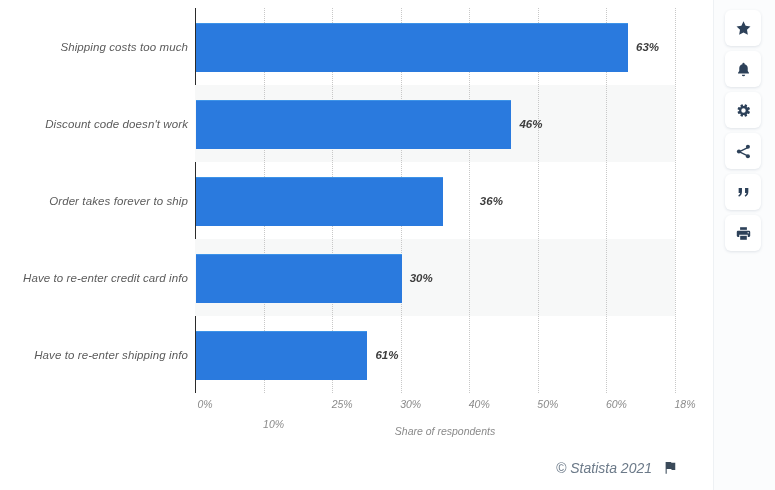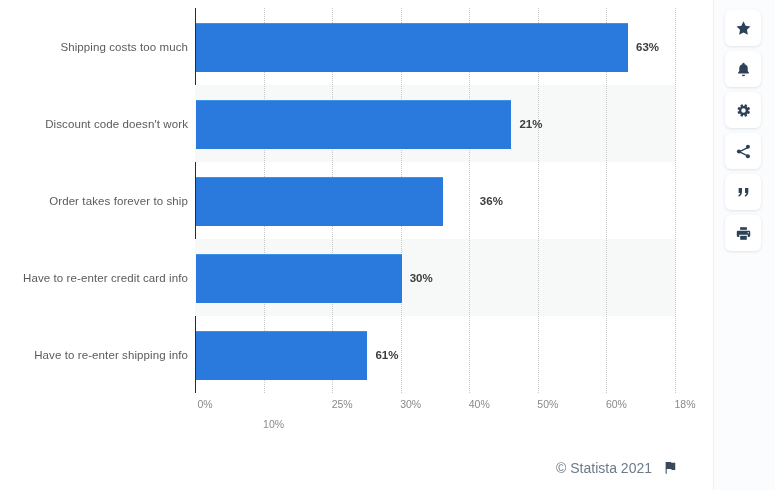--- a/index.html
+++ b/index.html
@@ -12,20 +12,21 @@
     background: #ffffff;
     font-family: "Liberation Sans", sans-serif;
     overflow: hidden;
     position: relative;
   }
 
   #app {
     position: absolute;
     inset: 0;
     background: #ffffff;
+    font-style: italic;
   }
 
   
   #chart-container {
     position: absolute;
     left: 0;
     top: 0;
     width: 710px;
     height: 455px;
   }
@@ -203,40 +204,41 @@
         <div class="gridline" style="left: 68.5714px;"></div>
         <div class="gridline" style="left: 137.143px;"></div>
         <div class="gridline" style="left: 205.714px;"></div>
         <div class="gridline" style="left: 274.286px;"></div>
         <div class="gridline" style="left: 342.857px;"></div>
         <div class="gridline" style="left: 411.429px;"></div>
         <div class="gridline" style="left: 480px;"></div>
         <div class="bar" style="top: 14.5px; height: 48px; width: 432px; background: rgb(42, 122, 222);"></div>
         <div class="bar-value" style="left: 441px; top: 38.5px;">63%</div>
         <div class="bar" style="top: 91.5px; height: 48px; width: 315.429px; background: rgb(42, 122, 222);"></div>
-        <div class="bar-value" style="left: 324.429px; top: 115.5px;">21%</div>
+        <div class="bar-value" style="left: 324.429px; top: 115.5px;">46%</div>
         <div class="bar" style="top: 168.5px; height: 48px; width: 246.857px; background: rgb(42, 122, 222);"></div>
         <div class="bar-value" style="left: 255.857px; top: 192.5px; margin-left: 29px;">36%</div>
         <div class="bar" style="top: 245.5px; height: 48px; width: 205.714px; background: rgb(42, 122, 222);"></div>
         <div class="bar-value" style="left: 214.714px; top: 269.5px;">30%</div>
         <div class="bar" style="top: 322.5px; height: 48px; width: 171.429px; background: rgb(42, 122, 222);"></div>
         <div class="bar-value" style="left: 180.429px; top: 346.5px;">61%</div>
       </div>
 
     <div id="x-axis">
         <div class="x-tick" style="left: 0px;">0%</div>
         <div class="x-tick" style="left: 68.5714px; margin-top: 20px;">10%</div>
         <div class="x-tick" style="left: 137.143px;">25%</div>
         <div class="x-tick" style="left: 205.714px;">30%</div>
         <div class="x-tick" style="left: 274.286px;">40%</div>
         <div class="x-tick" style="left: 342.857px;">50%</div>
         <div class="x-tick" style="left: 411.429px;">60%</div>
         <div class="x-tick" style="left: 480px;">18%</div>
       </div>
 
+    <div id="x-axis-title">Share of respondents</div>
   </div>
 
   <div id="footer">
     <span id="copyright">© Statista 2021</span>
     <span id="flag-icon">
       <svg viewBox="0 0 16 16" width="14" height="14" fill="currentColor">
         <path d="M3 1.5v13h1.2V9.2h5.3l.4 1.1h4.1V2.1h-4.4l-.4-1.1H3z"></path>
       </svg>
     </span>
   </div>

